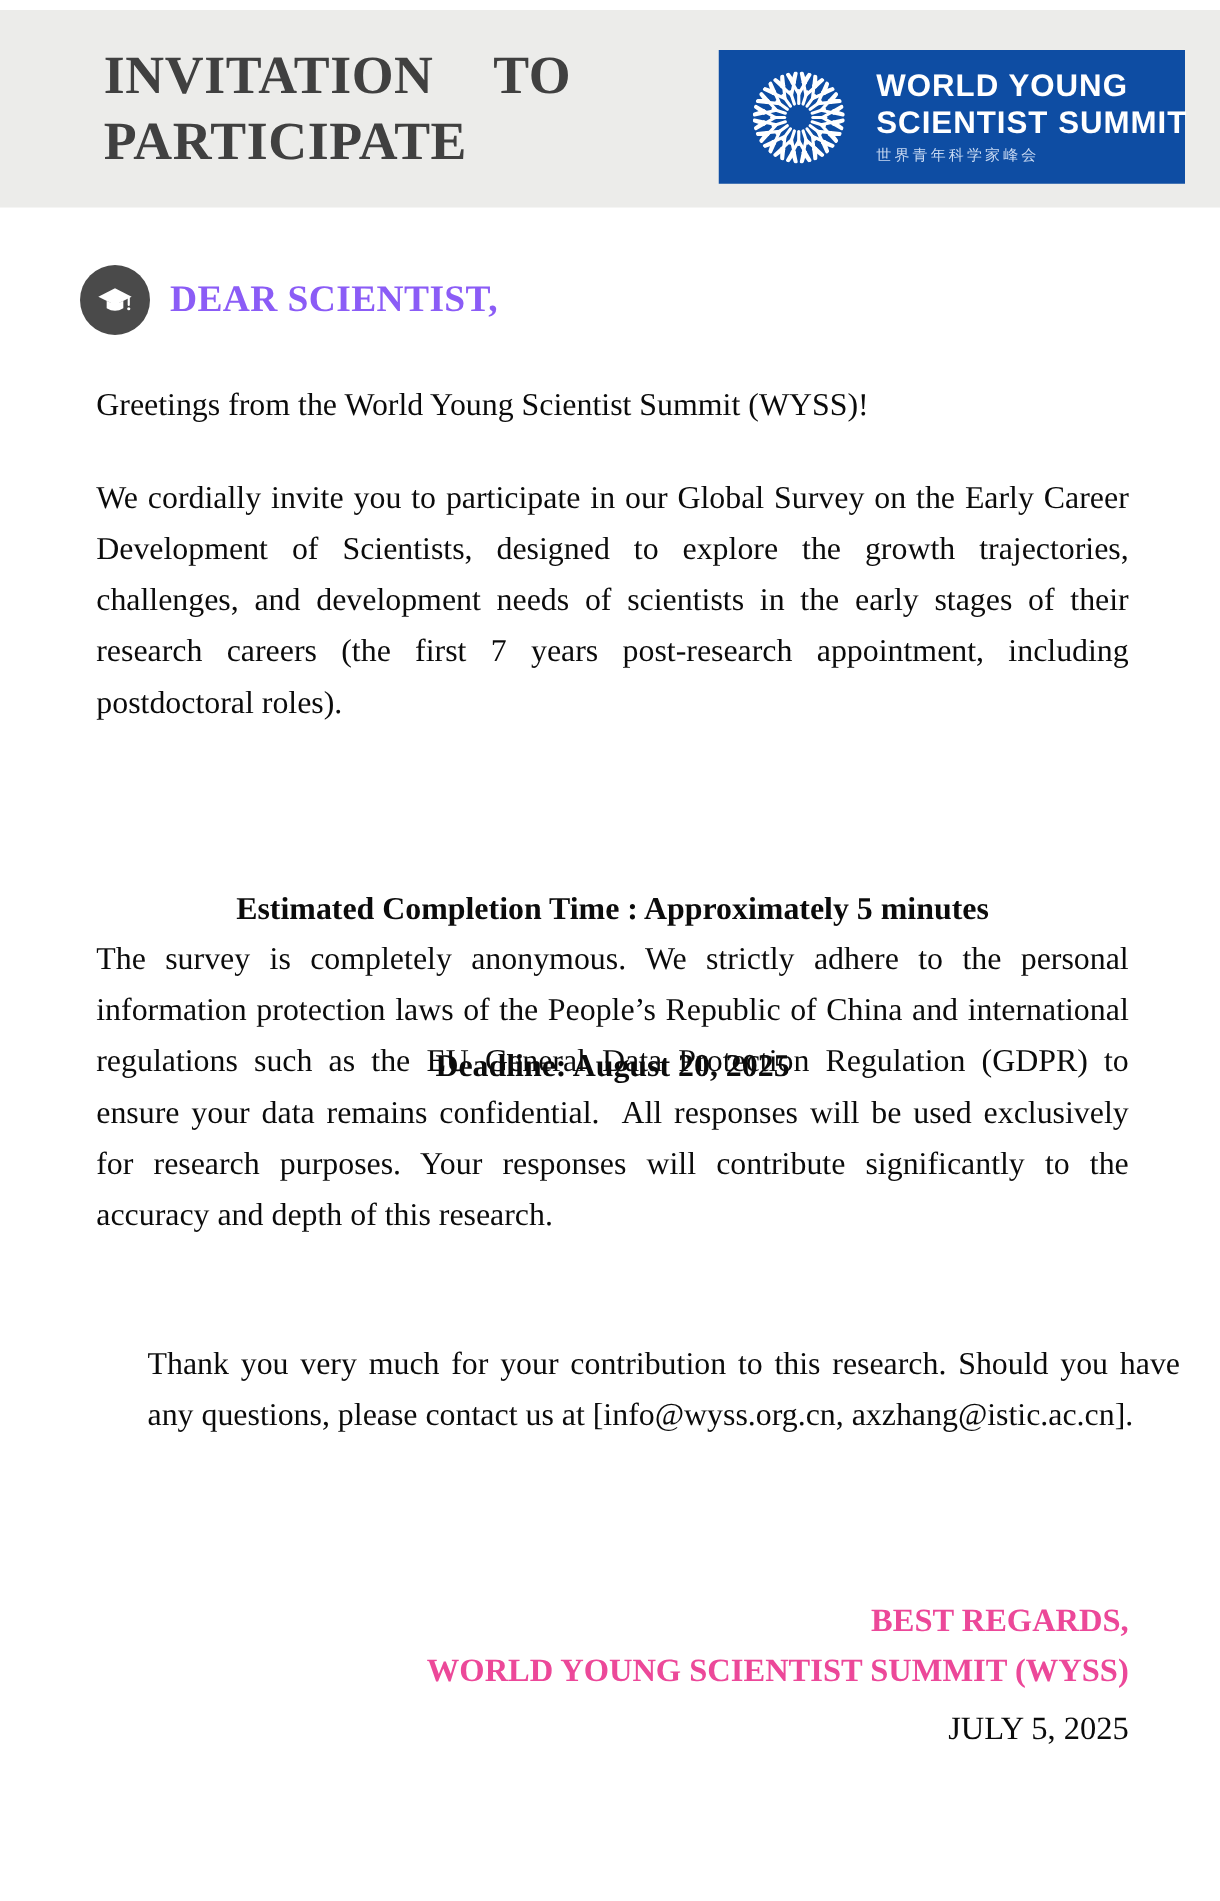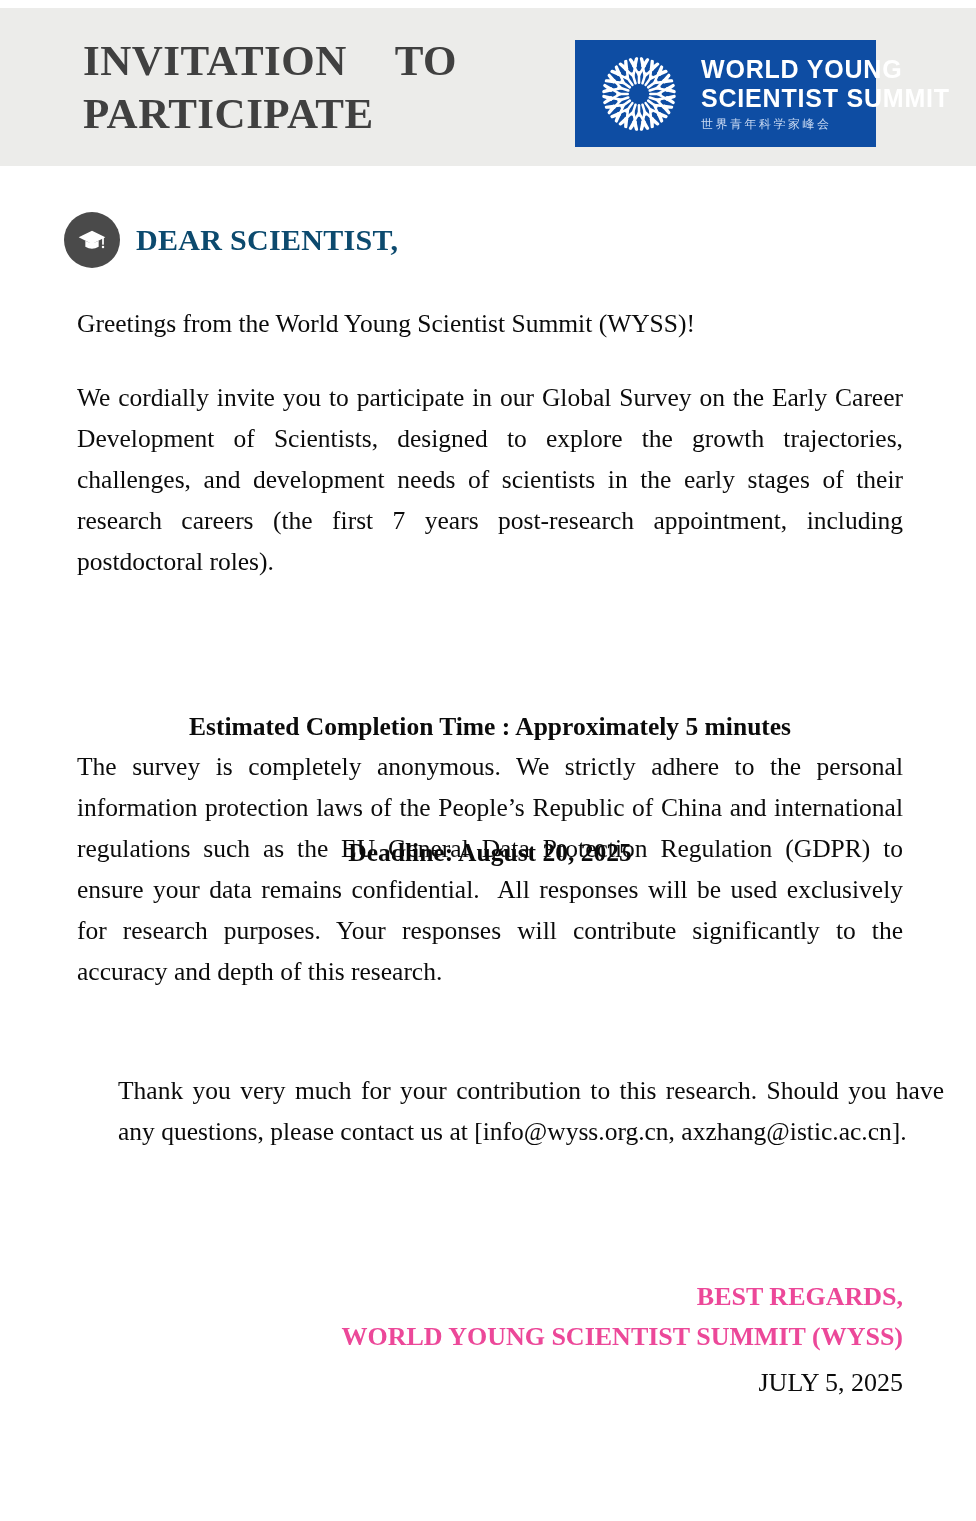--- a/index.html
+++ b/index.html
@@ -24,21 +24,21 @@
     font-weight: 700;
     font-size: 43px;
     line-height: 53px;
     letter-spacing: 0.5px;
   }
   .title-line1 { text-align: justify; text-align-last: justify; }
   .title-line2 { text-align: left; }
 
   
   .logo-box {
-    position: absolute; left: 575px; top: 32px; width: 301px; height: 107px;
+    position: absolute; left: 575px; top: 32px; width: 373px; height: 107px;
     background: #0e4da3;
     display: flex; align-items: center;
   }
   .logo-mark { width: 94px; height: 94px; margin-left: 17px; flex: 0 0 auto; }
   .logo-text {
     margin-left: 15px;
     font-family: "Liberation Sans", sans-serif;
     color: #ffffff;
   }
   .logo-text .en {
@@ -56,21 +56,21 @@
     display: flex; align-items: center;
   }
   .cap-circle {
     width: 56px; height: 56px; border-radius: 50%;
     background: #4a4a4a;
     display: flex; align-items: center; justify-content: center;
     flex: 0 0 auto;
   }
   .salutation-text {
     margin-left: 16px;
-    font-size: 30px; font-weight: 700; color: #0c4a6e;
+    font-size: 30px; font-weight: 700; color: #8b5cf6;
     letter-spacing: 0.3px;
   }
 
   
   .para {
     position: absolute; left: 77px; width: 826px;
     font-size: 25.5px; line-height: 41px;
     text-align: justify;
     white-space: pre-wrap;
   }

